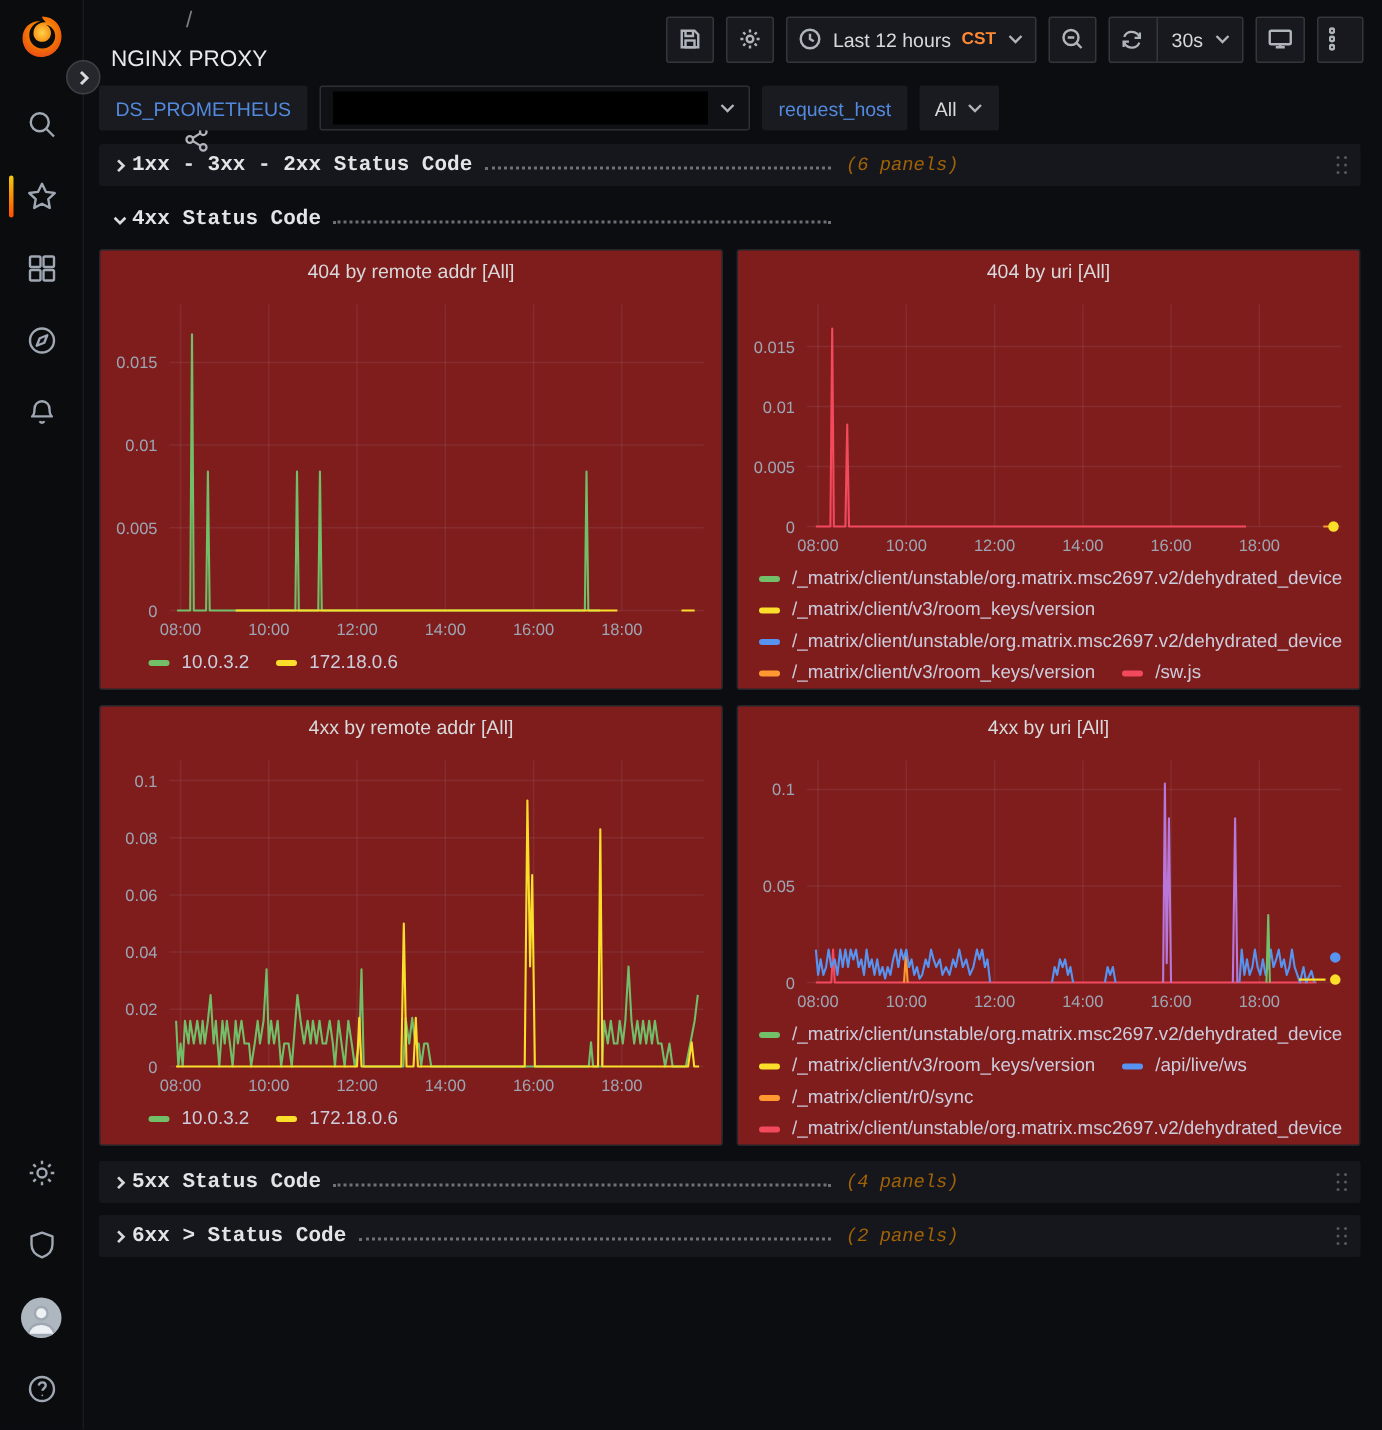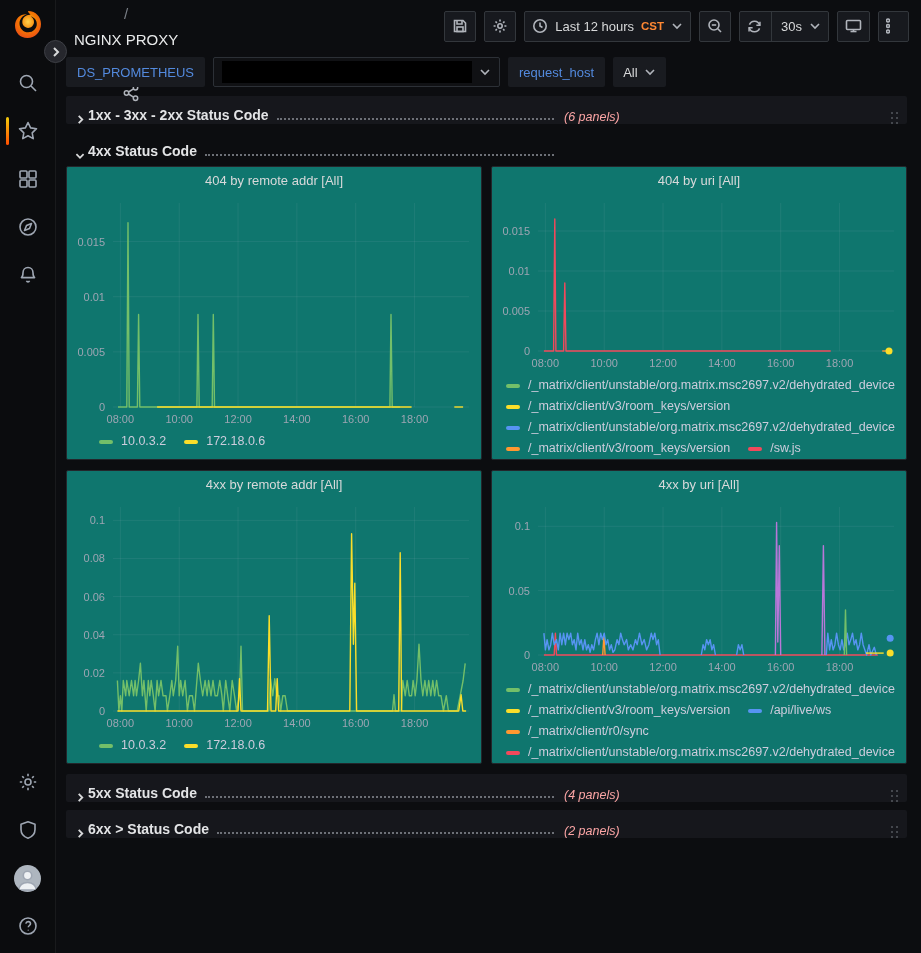--- a/index.html
+++ b/index.html
@@ -74,38 +74,38 @@
   }
   .redacted { width: 250px; height: 22px; background: #000; }
   .var-select svg, .var-all svg { stroke: #b0b4bb; fill: none; stroke-width: 1.6; }
   .var-all {
     height: 30px; display: flex; align-items: center; gap: 6px; padding: 0 10px;
     background: #191b20; border-radius: 2px; color: #d8d9da; font-size: 13px; cursor: pointer;
   }
   
   .content { padding: 4px 14px 0 10px; }
   .dash-row {
-    height: 28px; display: flex; align-items: flex-end; padding: 0 6px; cursor: pointer;
+    height: 28px; display: flex; align-items: center; padding: 0 6px; cursor: pointer; font-family: Liberation Mono, monospace;
   }
   .dash-row.collapsed { background: #16171c; border-radius: 2px; }
   .row-chevron { width: 16px; display:flex; justify-content:center; }
   .row-chevron svg { stroke: #d8d9da; fill: none; stroke-width: 2; }
   .row-titlewrap { display: flex; align-items: baseline; width: 472px; }
   .row-title { color: #e3e4e6; font-size: 14px; font-weight: 700; white-space: nowrap; }
   .row-leader { flex: 1; border-bottom: 2px dotted #6d7077; margin: 0 6px 4px 8px; }
-  .row-count { font-size: 12.5px; font-style: italic; color: #fca5a5; margin-left: 4px; }
+  .row-count { font-size: 12.5px; font-style: italic; color: #a16207; margin-left: 4px; }
   .row-handle { margin-left: auto; width: 10px; height: 12px; position: relative; cursor: grab; }
   .row-handle i {
     position: absolute; width: 2px; height: 2px; background: #55585e; border-radius: 50%;
     box-shadow: 5px 0 #55585e, 0 5px #55585e, 5px 5px #55585e, 0 10px #55585e, 5px 10px #55585e;
   }
   .spacer-6 { height: 6px; } .spacer-8 { height: 8px; } .spacer-10 { height: 10px; }
   .panel-grid { display: grid; grid-template-columns: 1fr 1fr; gap: 10px 9px; }
   .panel {
-    height: 294px; background: #0f766e; border: 1px solid #23262b; border-radius: 2px;
+    height: 294px; background: #7f1d1d; border: 1px solid #23262b; border-radius: 2px;
     display: flex; flex-direction: column; overflow: hidden;
   }
   .panel-title {
     height: 26px; display: flex; align-items: center; justify-content: center;
     font-size: 13px; font-weight: 500; color: #d8d9da; cursor: pointer; flex: 0 0 auto;
   }
   .chart { flex: 1 1 auto; min-height: 0; }
   .legend { flex: 0 0 auto; padding: 2px 8px 4px 14px; display: flex; flex-wrap: wrap;
     column-gap: 18px; row-gap: 0; overflow: hidden; align-content: flex-start; }
   .legend.single { height: 30px; padding-left: 32px; }

